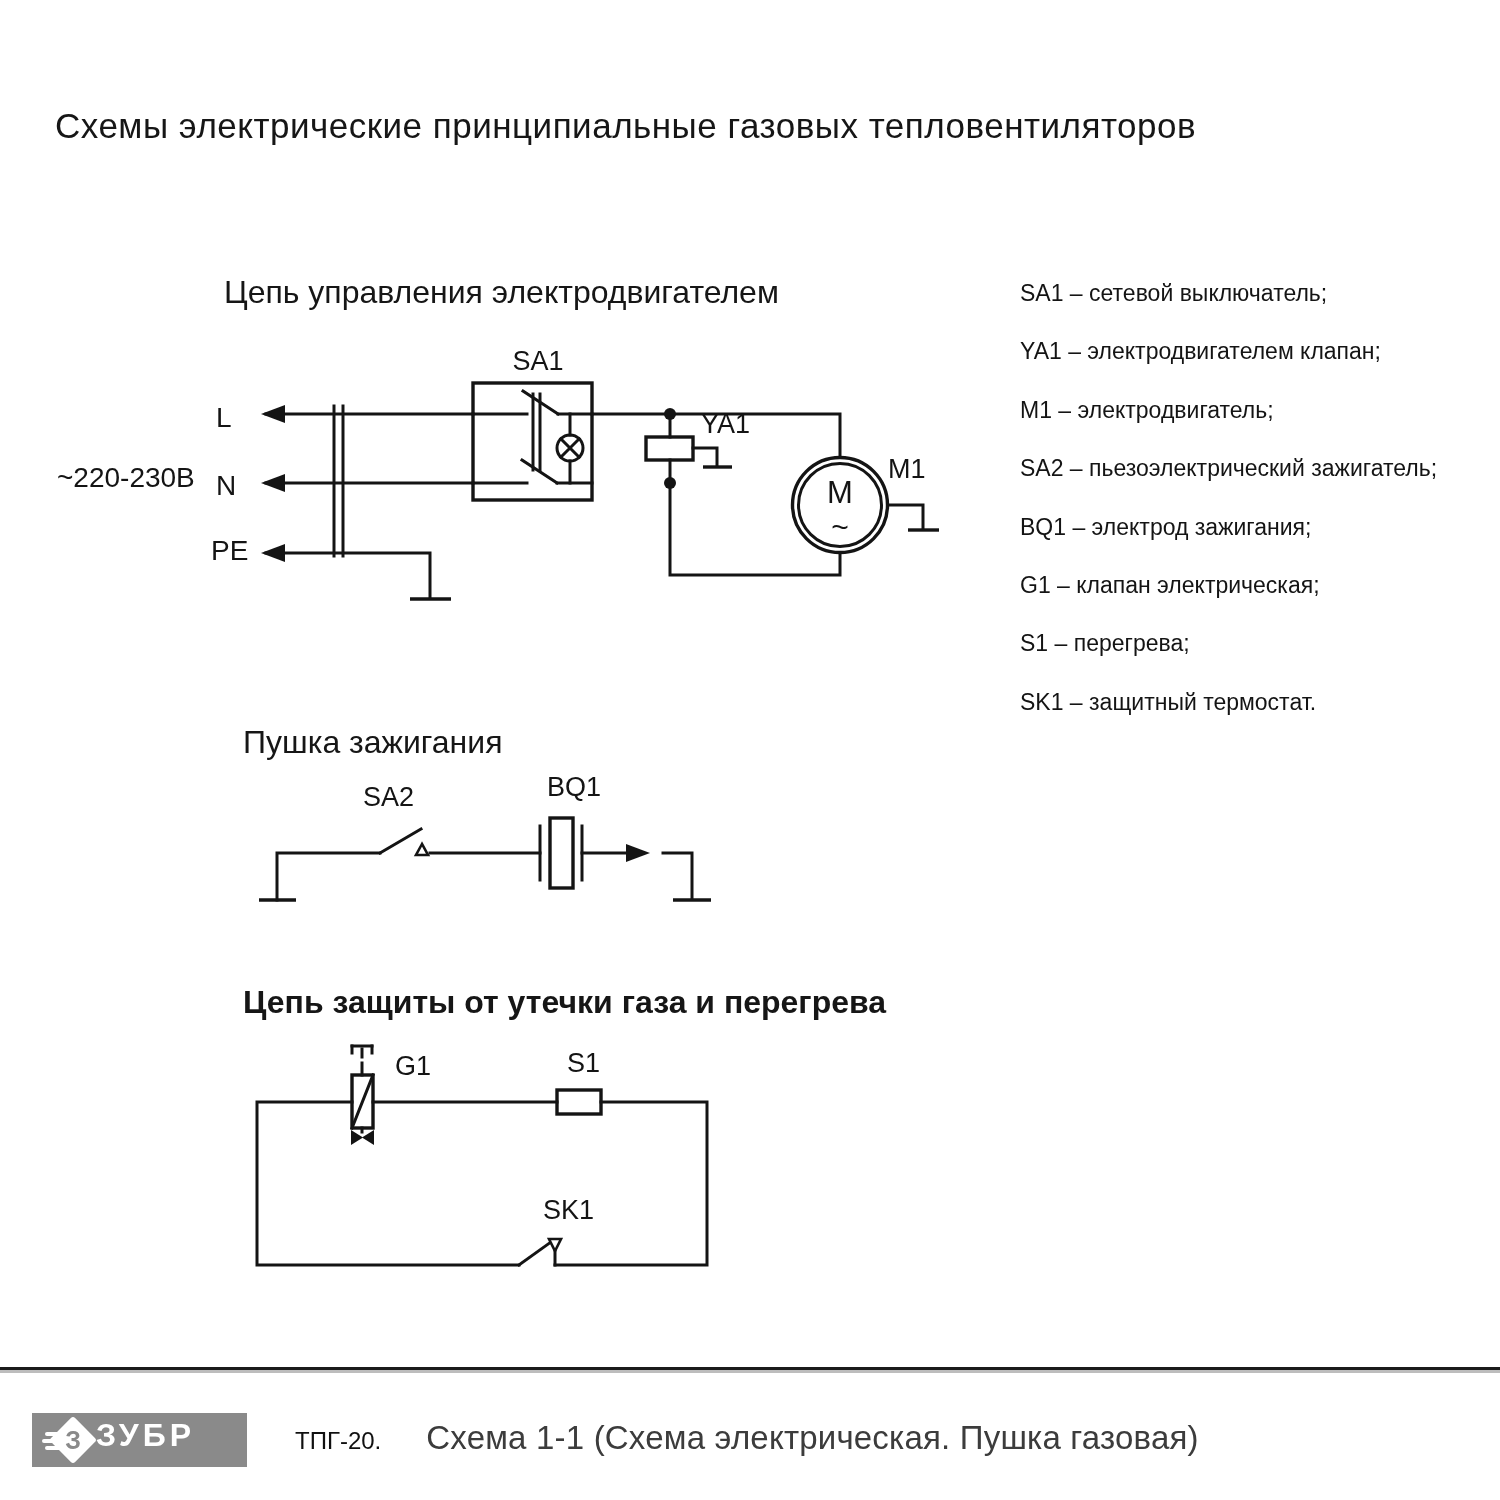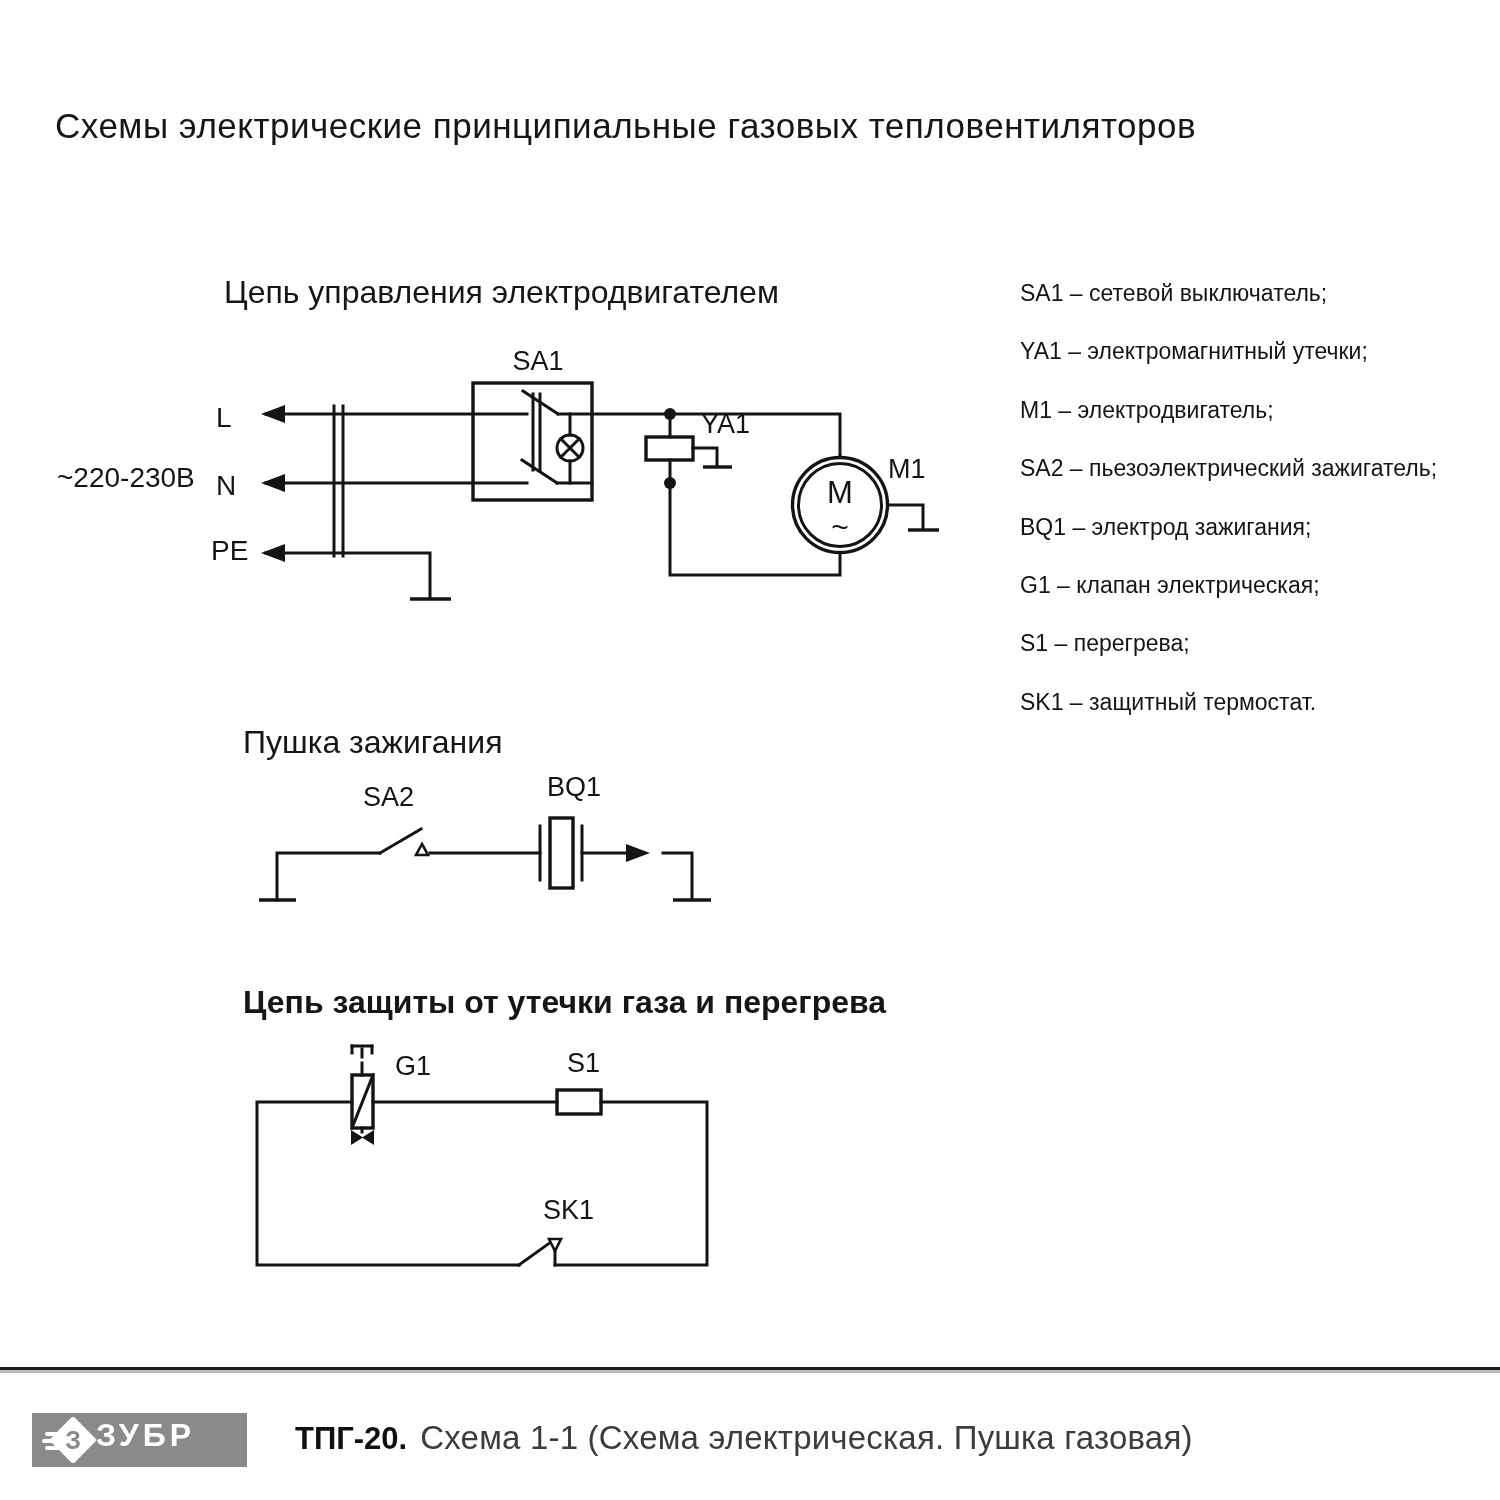--- a/index.html
+++ b/index.html
@@ -49,37 +49,37 @@
   .logo-bar1{left:13px;top:19px;width:17px;}
   .logo-bar2{left:10px;top:26px;width:20px;}
   .logo-bar3{left:13px;top:33px;width:17px;}
   .logo-text{
     position:absolute;left:64px;top:6px;font-size:32px;font-weight:700;
     color:#ffffff;letter-spacing:4px;line-height:1;
   }
   .footer-line{
     left:295px;top:1419px;display:flex;align-items:baseline;gap:13px;white-space:nowrap;
   }
-  .footer-model{font-size:31px;font-weight:700;color:#101010;}
-  .footer-caption{font-size:33px;font-weight:400;color:#3c3c3c;letter-spacing:0.2px;}
+  .footer-model{font-size:24px;font-weight:400;color:#101010;}
+  .footer-caption{font-size:33px;font-weight:400;color:#3c3c3c;letter-spacing:0.2px;margin-left:32px;}
 </style>
 </head>
 <body>
 
 <div id="screen">
 
   <div class="abs main-title">Схемы электрические принципиальные газовых тепловентиляторов</div>
 
   <div class="abs section-title" id="sec1-title">Цепь управления электродвигателем</div>
   <div class="abs section-title" id="sec2-title">Пушка зажигания</div>
   <div class="abs section-title" id="sec3-title">Цепь защиты от утечки газа и перегрева</div>
 
   <div class="abs legend">
     <div class="legend-item">SA1 – сетевой выключатель;</div>
-    <div class="legend-item">YA1 – электромагнитный утечки;</div>
+    <div class="legend-item">YA1 – электродвигателем клапан;</div>
     <div class="legend-item">M1 – электродвигатель;</div>
     <div class="legend-item">SA2 – пьезоэлектрический зажигатель;</div>
     <div class="legend-item">BQ1 – электрод зажигания;</div>
     <div class="legend-item">G1 – клапан электрическая;</div>
     <div class="legend-item">S1 – перегрева;</div>
     <div class="legend-item">SK1 – защитный термостат.</div>
   </div>
 
   <svg id="schematic" class="abs" width="1500" height="1360" viewBox="0 0 1500 1360">
 

